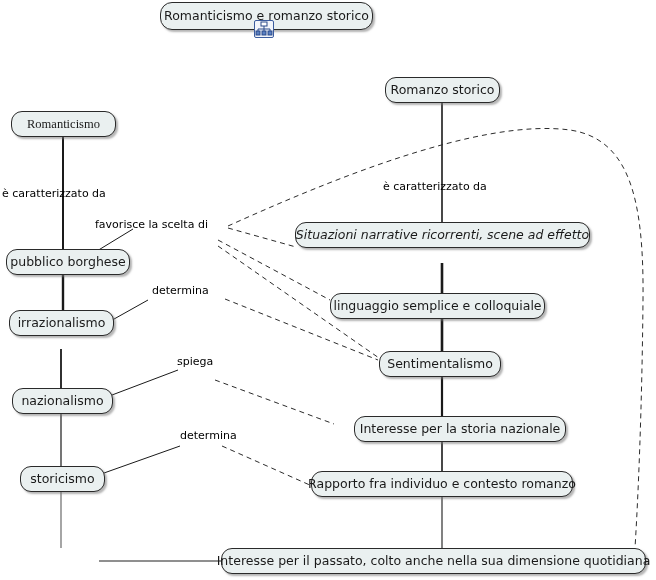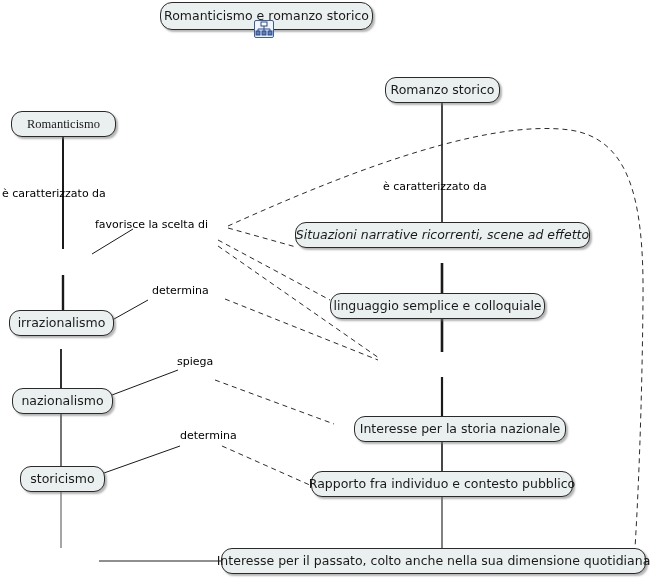--- a/index.html
+++ b/index.html
@@ -123,20 +123,23 @@
       <rect x="1" y="10" width="4" height="4" fill="#5a7fc0" stroke="#2a4a8a" stroke-width="1"></rect>
       <rect x="7" y="10" width="4" height="4" fill="#5a7fc0" stroke="#2a4a8a" stroke-width="1"></rect>
       <rect x="13" y="10" width="4" height="4" fill="#5a7fc0" stroke="#2a4a8a" stroke-width="1"></rect>
     </svg>
   </div>
 
   <div class="node" style="left:11px; top:111px; width:105px; height:26px;font-family:Liberation Serif, serif;">
     <span>Romanticismo</span>
   </div>
 
+  <div class="node" style="left:6px; top:249px; width:124px; height:26px;">
+    <span>pubblico borghese</span>
+  </div>
 
   <div class="node" style="left:9px; top:310px; width:105px; height:26px;">
     <span>irrazionalismo</span>
   </div>
 
   <div class="node" style="left:12px; top:388px; width:101px; height:26px;">
     <span>nazionalismo</span>
   </div>
 
   <div class="node" style="left:20px; top:466px; width:85px; height:26px;">
@@ -149,27 +152,30 @@
   </div>
 
   <div class="node" style="left:295px; top:222px; width:295px; height:26px;font-style:italic;">
     <span>Situazioni narrative ricorrenti, scene ad effetto</span>
   </div>
 
   <div class="node" style="left:330px; top:293px; width:215px; height:26px;">
     <span>linguaggio semplice e colloquiale</span>
   </div>
 
+  <div class="node" style="left:379px; top:351px; width:122px; height:26px;">
+    <span>Sentimentalismo</span>
+  </div>
 
   <div class="node" style="left:334px; top:416px; width:212px; height:26px;margin-left:20px;">
     <span>Interesse per la storia nazionale</span>
   </div>
 
   <div class="node" style="left:311px; top:471px; width:262px; height:26px;">
-    <span>Rapporto fra individuo e contesto pubblico</span>
+    <span>Rapporto fra individuo e contesto romanzo</span>
   </div>
 
   <div class="node" style="left:221px; top:548px; width:425px; height:26px;">
     <span>Interesse per il passato, colto anche nella sua dimensione quotidiana</span>
   </div>
 
   <div class="edge-label" style="left:2px; top:188px;">
     <span>è caratterizzato da</span>
   </div>
 

